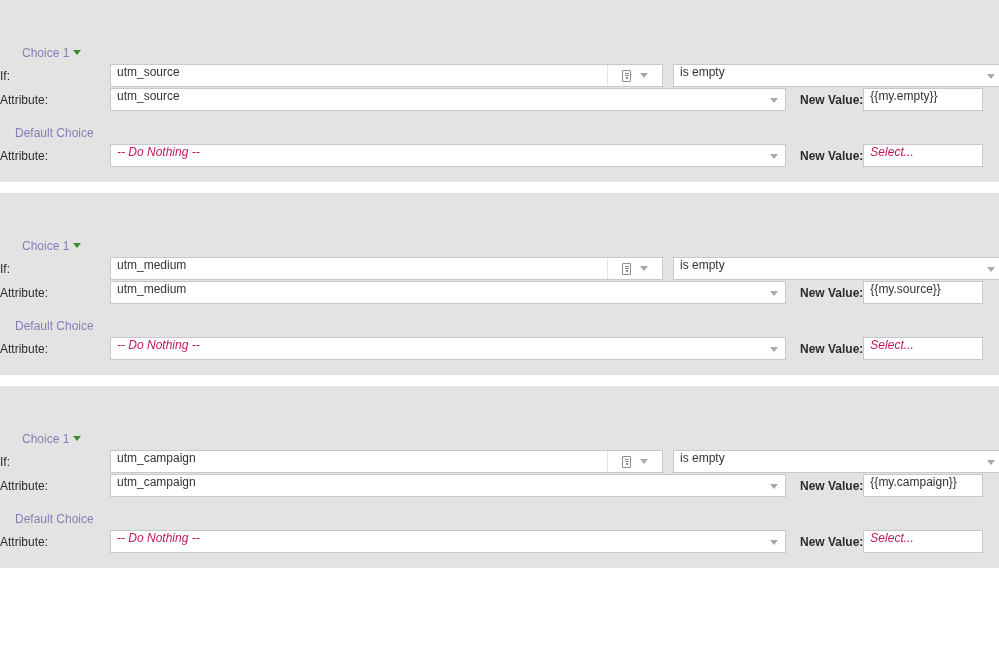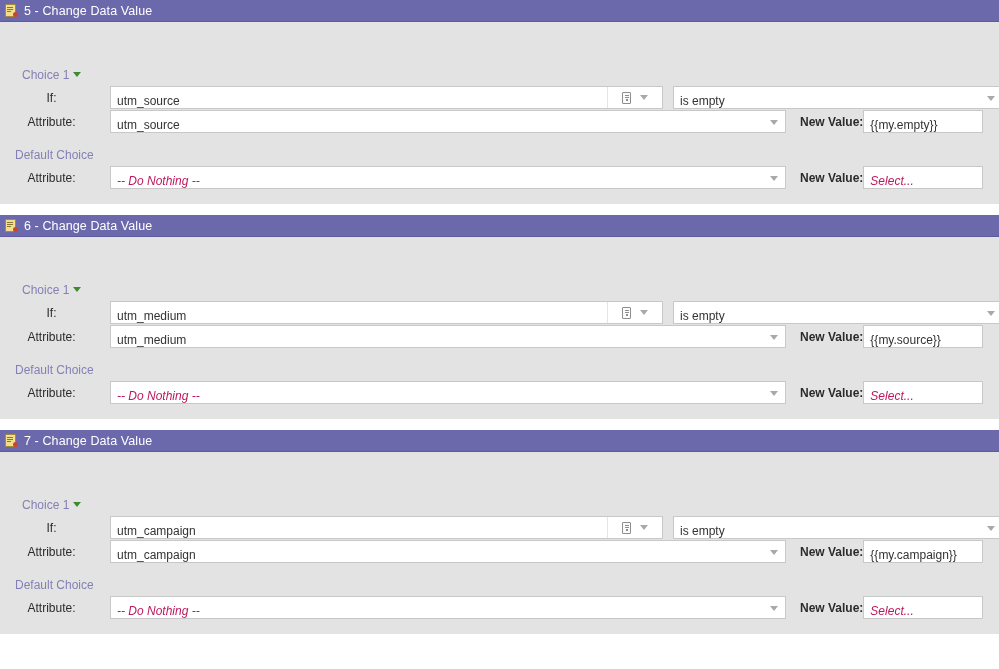--- a/index.html
+++ b/index.html
@@ -92,34 +92,34 @@
   .row {
     display: flex;
     align-items: center;
     height: 23px;
     margin-bottom: 1px;
   }
   .row-spacer { height: 10px; }
 
   .field-label {
     width: 110px;
-    text-align: center;
+    text-align: left;
     padding-right: 7px;
     font-size: 12px;
     color: #2b2b2b;
     white-space: nowrap;
     flex: 0 0 110px;
   }
 
   .ctrl {
     background: #ffffff;
     border: 1px solid #C8C8C8;
     height: 23px;
     display: flex;
-    align-items: flex-end;
+    align-items: flex-start;
     font-size: 12px;
     color: #333333;
     padding: 0 6px;
     overflow: hidden;
     white-space: nowrap;
   }
   .ctrl .val { overflow: hidden; text-overflow: clip; white-space: nowrap; }
   .ctrl .ph { color: #be185d; font-style: italic; }
 
   
@@ -190,30 +190,20 @@
     flex: 0 0 auto;
   }
   .newval-input { width: 120px; flex: 0 0 120px; }
 </style>
 </head>
 <body>
 
 <div id="root">
 
   <div class="step">
-    <div class="step-header">
-      <span class="cdv-icon">
-        <span class="sheet"></span>
-        <span class="ln l1"></span>
-          <span class="ln l2"></span>
-          <span class="ln l3"></span>
-        <span class="dot"></span>
-      </span>
-      <span class="step-title">5 - Change Data Value</span>
-    </div>
     <div class="step-body">
       <div class="body-pad-top"></div>
 
       <div class="section-label indent">
         <span>Choice 1</span><span class="caret-green"></span>
       </div>
 
       <div class="row">
         <div class="field-label">If:</div>
         <div class="ctrl input-if">
@@ -262,30 +252,20 @@
         </div>
       </div>
 
       <div class="body-pad-bot"></div>
     </div>
   </div>
 
   <div class="step-gap"></div>
 
   <div class="step">
-    <div class="step-header">
-      <span class="cdv-icon">
-        <span class="sheet"></span>
-        <span class="ln l1"></span>
-          <span class="ln l2"></span>
-          <span class="ln l3"></span>
-        <span class="dot"></span>
-      </span>
-      <span class="step-title">6 - Change Data Value</span>
-    </div>
     <div class="step-body">
       <div class="body-pad-top"></div>
 
       <div class="section-label indent">
         <span>Choice 1</span><span class="caret-green"></span>
       </div>
 
       <div class="row">
         <div class="field-label">If:</div>
         <div class="ctrl input-if">
@@ -334,30 +314,20 @@
         </div>
       </div>
 
       <div class="body-pad-bot"></div>
     </div>
   </div>
 
   <div class="step-gap"></div>
 
   <div class="step">
-    <div class="step-header">
-      <span class="cdv-icon">
-        <span class="sheet"></span>
-        <span class="ln l1"></span>
-          <span class="ln l2"></span>
-          <span class="ln l3"></span>
-        <span class="dot"></span>
-      </span>
-      <span class="step-title">7 - Change Data Value</span>
-    </div>
     <div class="step-body">
       <div class="body-pad-top"></div>
 
       <div class="section-label indent">
         <span>Choice 1</span><span class="caret-green"></span>
       </div>
 
       <div class="row">
         <div class="field-label">If:</div>
         <div class="ctrl input-if">

